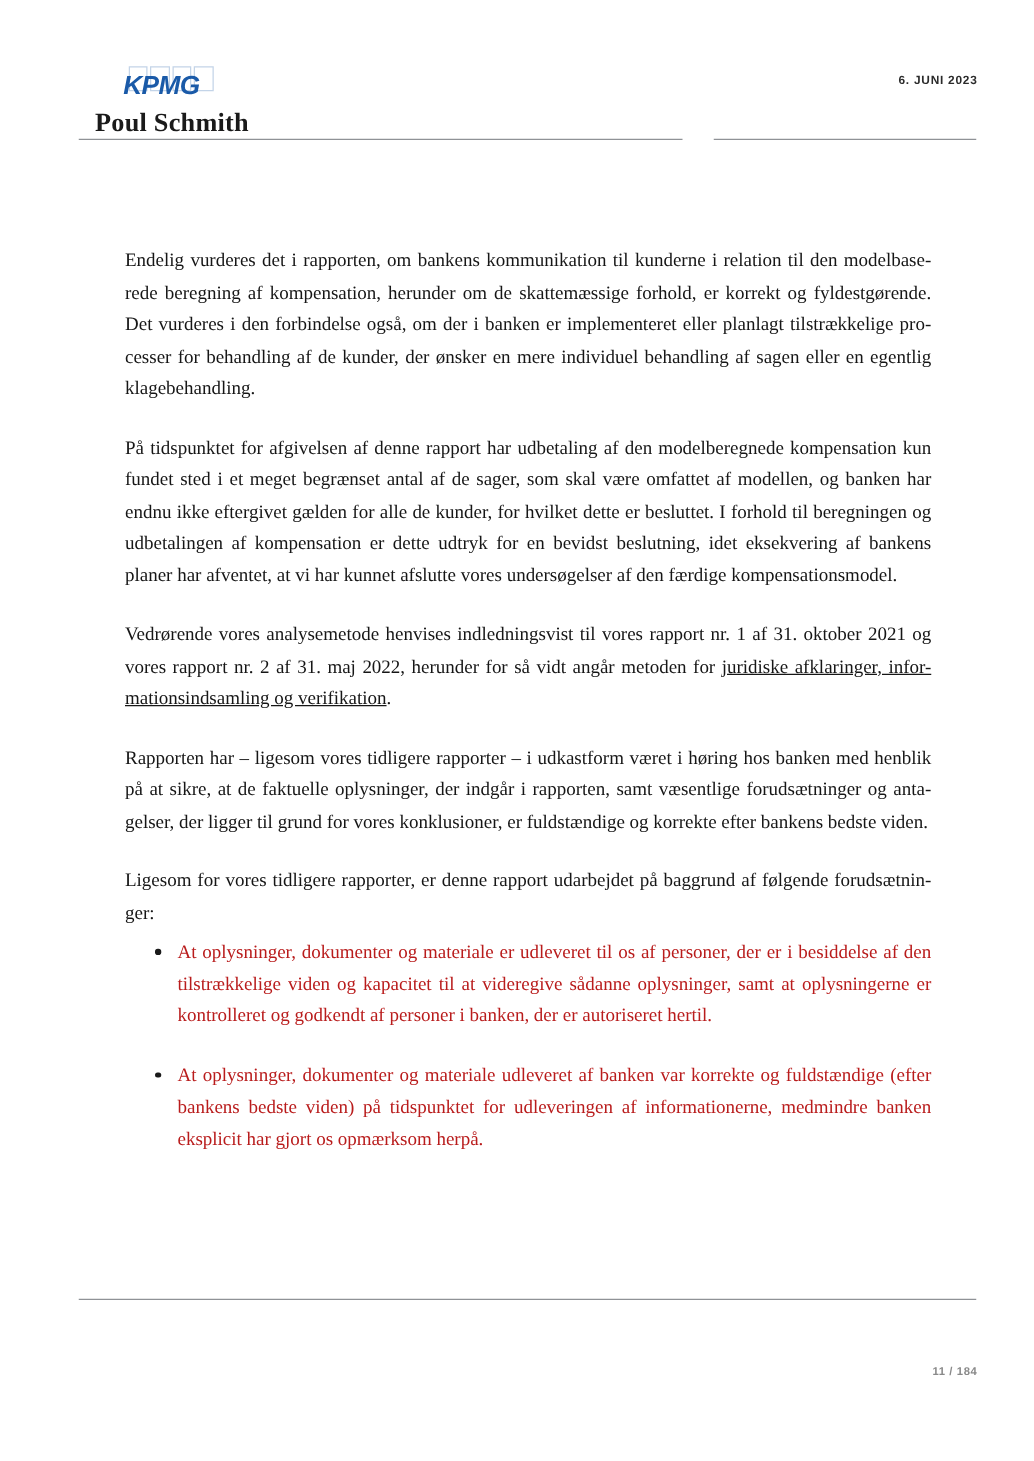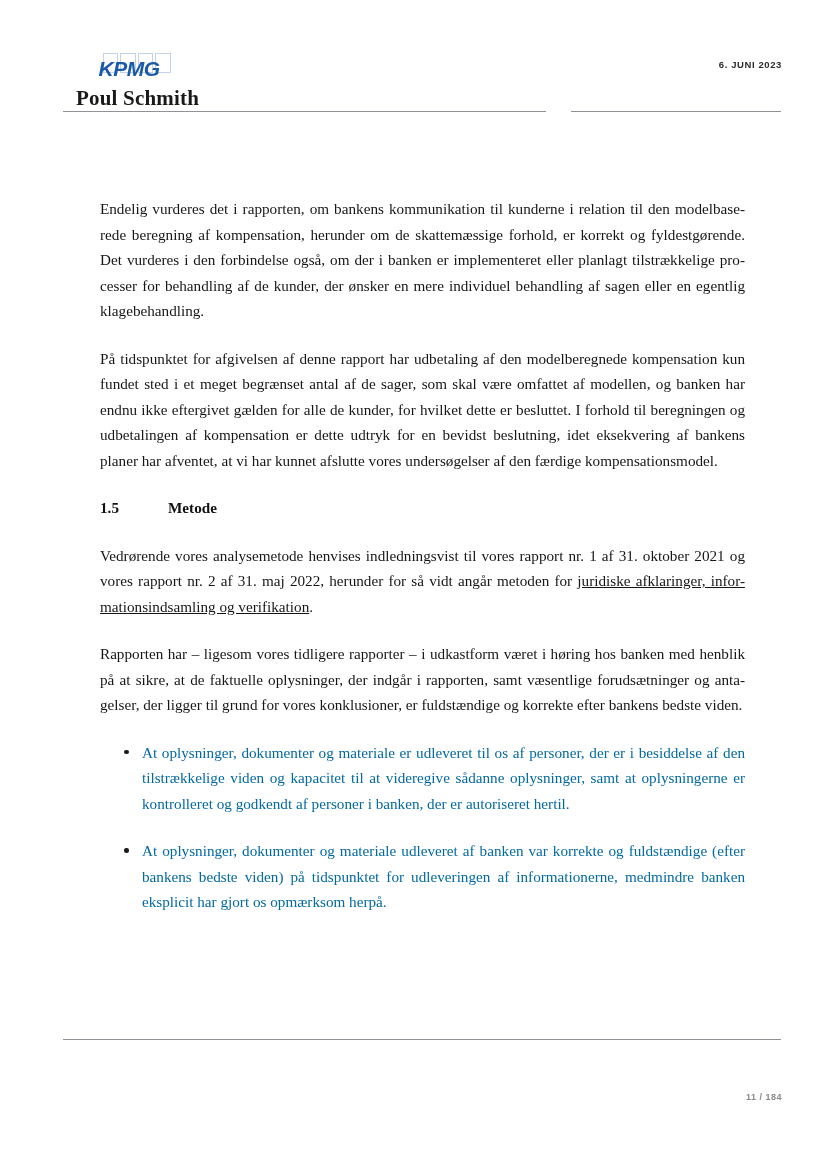--- a/index.html
+++ b/index.html
@@ -136,21 +136,21 @@
     margin: 6px 0 0 0;
     padding: 0;
     list-style: none;
   }
   ul.bullets li {
     position: relative;
     margin: 4px 0 22px 0;
     padding-left: 42px;
     font-size: 15.2px;
     line-height: 25.5px;
-    color: #0369a1;
+    color: #b91c1c;
     text-align: justify;
     text-justify: inter-word;
   }
   ul.bullets li .dot {
     position: absolute;
     left: 24px;
     top: 10px;
     width: 4.5px;
     height: 4.5px;
     background: #1a1a1a;
@@ -196,29 +196,26 @@
     <div class="rule rule-header-right"></div>
   </div>
 
   <div class="content">
 
 
     <p class="body-text">Endelig vurderes det i rapporten, om bankens kommunikation til kunderne i relation til den modelbase-rede beregning af kompensation, herunder om de skattemæssige forhold, er korrekt og fyldestgørende. Det vurderes i den forbindelse også, om der i banken er implementeret eller planlagt tilstrækkelige pro-cesser for behandling af de kunder, der ønsker en mere individuel behandling af sagen eller en egentlig klagebehandling.</p>
 
     <p class="body-text">På tidspunktet for afgivelsen af denne rapport har udbetaling af den modelberegnede kompensation kun fundet sted i et meget begrænset antal af de sager, som skal være omfattet af modellen, og banken har endnu ikke eftergivet gælden for alle de kunder, for hvilket dette er besluttet. I forhold til beregningen og udbetalingen af kompensation er dette udtryk for en bevidst beslutning, idet eksekvering af bankens planer har afventet, at vi har kunnet afslutte vores undersøgelser af den færdige kompensationsmodel.</p>
 
-    <h2 class="section-heading">
-      <span class="num">1.5</span>
-      <span>Metode</span>
-    </h2>
 
     <p class="body-text"><span>Vedrørende vores analysemetode henvises indledningsvist til vores rapport nr. 1 af 31. oktober 2021 og vores rapport nr. 2 af 31. maj 2022, herunder for så vidt angår metoden for </span><span class="u">juridiske afklaringer, infor-mationsindsamling og verifikation</span><span>.</span></p>
 
     <p class="body-text">Rapporten har – ligesom vores tidligere rapporter – i udkastform været i høring hos banken med henblik på at sikre, at de faktuelle oplysninger, der indgår i rapporten, samt væsentlige forudsætninger og anta-gelser, der ligger til grund for vores konklusioner, er fuldstændige og korrekte efter bankens bedste viden.</p>
 
+    <p class="body-text tight">Ligesom for vores tidligere rapporter, er denne rapport udarbejdet på baggrund af følgende forudsætnin-ger:</p>
 
     <ul class="bullets">
       <li>
         <span class="dot"></span>
         <span>At oplysninger, dokumenter og materiale er udleveret til os af personer, der er i besiddelse af den tilstrækkelige viden og kapacitet til at videregive sådanne oplysninger, samt at oplysningerne er kontrolleret og godkendt af personer i banken, der er autoriseret hertil.</span>
       </li>
       <li>
         <span class="dot"></span>
         <span>At oplysninger, dokumenter og materiale udleveret af banken var korrekte og fuldstændige (efter bankens bedste viden) på tidspunktet for udleveringen af informationerne, medmindre banken eksplicit har gjort os opmærksom herpå.</span>
       </li>

